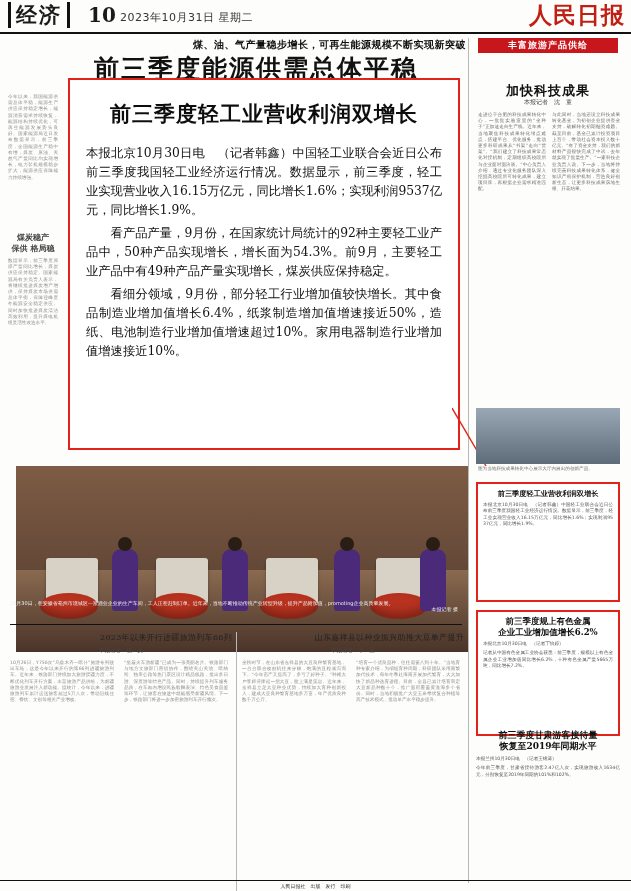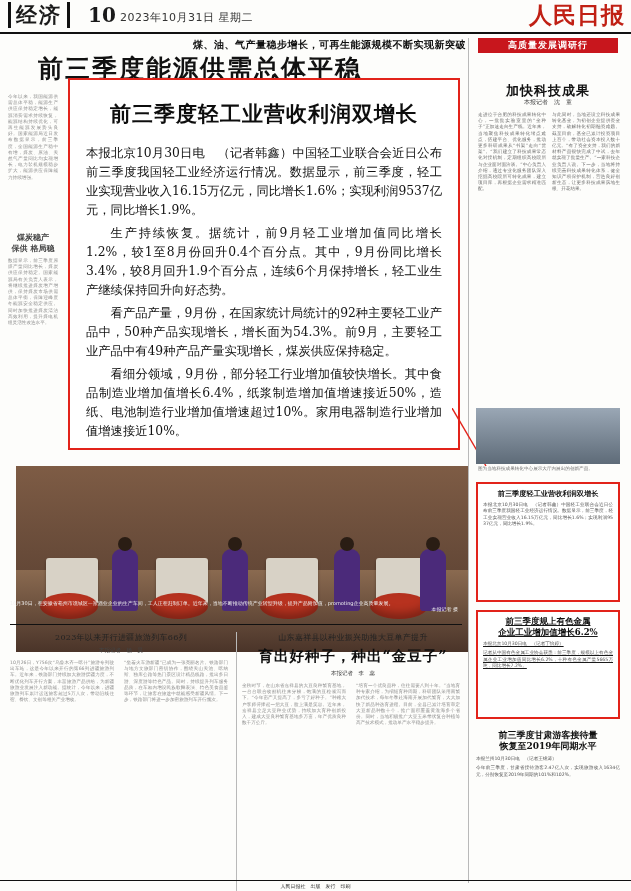--- a/index.html
+++ b/index.html
@@ -96,22 +96,23 @@
     width: 400px;
     text-align: right;
     font-family: "DejaVu Serif", serif;
     font-size: 10px;
     font-weight: bold;
     color: #111;
     letter-spacing: 0.5px;
   }
   .topheadline {
     position: absolute;
-    left: 32px; top: 16px;
+    left: 40px; top: 16px;
     width: 420px;
+    text-align: center;
     font-family: "DejaVu Serif", serif;
     font-size: 25px;
     font-weight: bold;
     color: #111;
     letter-spacing: 2px;
     white-space: nowrap;
     overflow: hidden;
   }
 
   
@@ -231,21 +232,21 @@
   .photo-credit {
     position: absolute;
     right: 14px; top: 606px;
     font-size: 5px;
     color: #f2f2f2;
   }
   .kicker {
     font-family: "DejaVu Serif", serif;
     font-size: 8px;
     color: #222;
-    text-align: center;
+    text-align: right;
     letter-spacing: 0.3px;
   }
   .story-title {
     font-family: "DejaVu Serif", serif;
     font-size: 14.5px;
     font-weight: bold;
     text-align: center;
     letter-spacing: 1px;
     color: #0d0d0d;
     margin-top: 4px;
@@ -385,21 +386,20 @@
     <div class="ghost-col" style="left:2px; top:222px; width:50px; height:200px;">
       数据显示，前三季度原煤产量同比增长，煤炭供应保持稳定。国家能源局有关负责人表示，将继续推进煤炭增产增供，保持煤炭市场供需总体平衡，保障迎峰度冬能源安全稳定供应。同时加快推进煤炭清洁高效利用，提升煤电机组灵活性改造水平。
     </div>
 
     <div class="ghost-col" style="left:458px; top:58px; width:0px; height:0px;"></div>
 
     <div class="callout">
       <div class="callout-title">前三季度轻工业营收利润双增长</div>
       <div class="callout-body">
         <p class="lead">本报北京10月30日电　（记者韩鑫）中国轻工业联合会近日公布前三季度我国轻工业经济运行情况。数据显示，前三季度，轻工业实现营业收入16.15万亿元，同比增长1.6%；实现利润9537亿元，同比增长1.9%。</p>
-        <p>生产持续恢复。据统计，前9月轻工业增加值同比增长1.2%，较1至8月份回升0.4个百分点。其中，9月份同比增长3.4%，较8月回升1.9个百分点，连续6个月保持增长，轻工业生产继续保持回升向好态势。</p>
         <p>看产品产量，9月份，在国家统计局统计的92种主要轻工业产品中，50种产品实现增长，增长面为54.3%。前9月，主要轻工业产品中有49种产品产量实现增长，煤炭供应保持稳定。</p>
         <p>看细分领域，9月份，部分轻工行业增加值较快增长。其中食品制造业增加值增长6.4%，纸浆制造增加值增速接近50%，造纸、电池制造行业增加值增速超过10%。家用电器制造行业增加值增速接近10%。</p>
       </div>
     </div>
 
     <svg class="connector" viewBox="0 0 36 62" style="left:446px; top:372px;">
       <line x1="0" y1="0" x2="34" y2="58" stroke="#e2231a" stroke-width="1.4"></line>
     </svg>
 
     <div class="photo">
@@ -430,33 +430,32 @@
       </div>
       <div class="ghost-col" style="position:relative; left:0; top:6px; width:104px; height:230px; float:left;">
         “坐着火车游新疆”已成为一张亮丽名片。铁路部门与地方文旅部门密切协作，围绕天山天池、喀纳斯、独库公路等热门景区设计精品线路，推出多日游、深度游等特色产品。同时，持续提升列车服务品质，在车厢内增设民族歌舞表演、特色美食品鉴等环节，让旅客在旅途中就能感受新疆风情。下一步，铁路部门将进一步加密旅游列车开行频次。
       </div>
     </div>
 
     <div class="col-rule" style="left:230px; top:596px; height:286px;"></div>
 
     <div style="position:absolute; left:236px; top:596px; width:222px;">
       <div class="kicker">山东嘉祥县以种业振兴助推大豆单产提升</div>
-      <div class="story-title">育出好种子，种出“金豆子”</div>
       <div class="byline">本报记者　李　蕊</div>
       <div class="ghost-col" style="position:relative; left:0; top:6px; width:104px; height:230px; float:left; margin-right:10px;">
         金秋时节，在山东省嘉祥县的大豆良种繁育基地，一台台联合收割机往来穿梭，饱满的豆粒倾泻而下。“今年亩产又提高了，多亏了好种子。”种粮大户李师傅捧起一把大豆，脸上满是笑容。近年来，嘉祥县立足大豆种业优势，持续加大育种创新投入，建成大豆良种繁育基地多万亩，年产优质良种数千万公斤。
       </div>
       <div class="ghost-col" style="position:relative; left:0; top:6px; width:104px; height:230px; float:left;">
         “培育一个优良品种，往往需要八到十年。”当地育种专家介绍，为缩短育种周期，科研团队采用南繁加代技术，每年冬季赴海南开展加代繁育，大大加快了新品种选育进程。目前，全县已累计培育审定大豆新品种数十个，推广面积覆盖黄淮海多个省份。同时，当地积极推广大豆玉米带状复合种植等高产技术模式，推动单产水平稳步提升。
       </div>
     </div>
   </div>
 
   <div class="sidebar">
-    <div class="ribbon">高质量发展调研行</div>
+    <div class="ribbon">丰富旅游产品供给</div>
 
     <div class="sb-title" style="top:26px; font-size:13px; letter-spacing:1px;margin-top:20px;">加快科技成果</div>
     <div class="sb-sub" style="top:62px;">本报记者　沈　童</div>
 
     <div class="sb-text" style="left:6px; top:76px; width:68px; height:290px;">
       走进位于合肥的科技成果转化中心，一批批实验室里的“金种子”正加速走向生产线。近年来，当地聚焦科技成果转化堵点难点，搭建平台、优化服务，推动更多科研成果从“书架”走向“货架”。“我们建立了科技成果常态化对接机制，定期组织高校院所与企业面对面洽谈。”中心负责人介绍，通过专业化服务团队深入挖掘高校院所可转化成果，建立项目库，再根据企业需求精准匹配。
     </div>
     <div class="sb-text" style="left:80px; top:76px; width:68px; height:290px;">
       与此同时，当地还设立科技成果转化基金，为初创企业提供资金支持，破解转化初期融资难题。截至目前，基金已累计投资项目上百个，带动社会资本投入数十亿元。“有了资金支持，我们的新材料产品很快完成了中试，去年就实现了批量生产。”一家科技企业负责人说。下一步，当地将持续完善科技成果转化体系，健全知识产权保护机制，营造良好创新生态，让更多科技成果落地生根、开花结果。
     </div>
@@ -464,21 +463,21 @@
     <div class="sb-photo" style="top:372px; height:56px;"></div>
     <div class="sb-text" style="left:6px; top:430px; width:142px; height:12px;">
       图为当地科技成果转化中心展示大厅内展出的创新产品。
     </div>
 
     <div class="sb-box" style="top:446px; height:120px;">
       <div class="sb-box-title" style="font-size:7.2px;">前三季度轻工业营收利润双增长</div>
       <div class="sb-box-body">本报北京10月30日电　（记者韩鑫）中国轻工业联合会近日公布前三季度我国轻工业经济运行情况。数据显示，前三季度，轻工业实现营业收入16.15万亿元，同比增长1.6%；实现利润9537亿元，同比增长1.9%。</div>
     </div>
 
-    <div class="sb-box" style="top:574px; height:109px;text-decoration:underline;">
+    <div class="sb-box" style="top:574px; height:126px;">
       <div class="sb-box-title">前三季度规上有色金属</div>
       <div class="sb-box-title">企业工业增加值增长6.2%</div>
       <div class="sb-box-body" style="text-align:left;">本报北京10月30日电　（记者丁怡婷）</div>
       <div class="sb-box-body">记者从中国有色金属工业协会获悉：前三季度，规模以上有色金属企业工业增加值同比增长6.2%，十种有色金属产量5665万吨，同比增长7.2%。</div>
     </div>
 
     <div style="position:absolute; left:4px; top:694px; width:144px;">
       <div class="sb-box-title" style="font-size:9px;">前三季度甘肃游客接待量</div>
       <div class="sb-box-title" style="font-size:9px;">恢复至2019年同期水平</div>
       <div class="sb-box-body" style="text-align:left; margin-top:4px;">本报兰州10月30日电　（记者王锦涛）</div>

